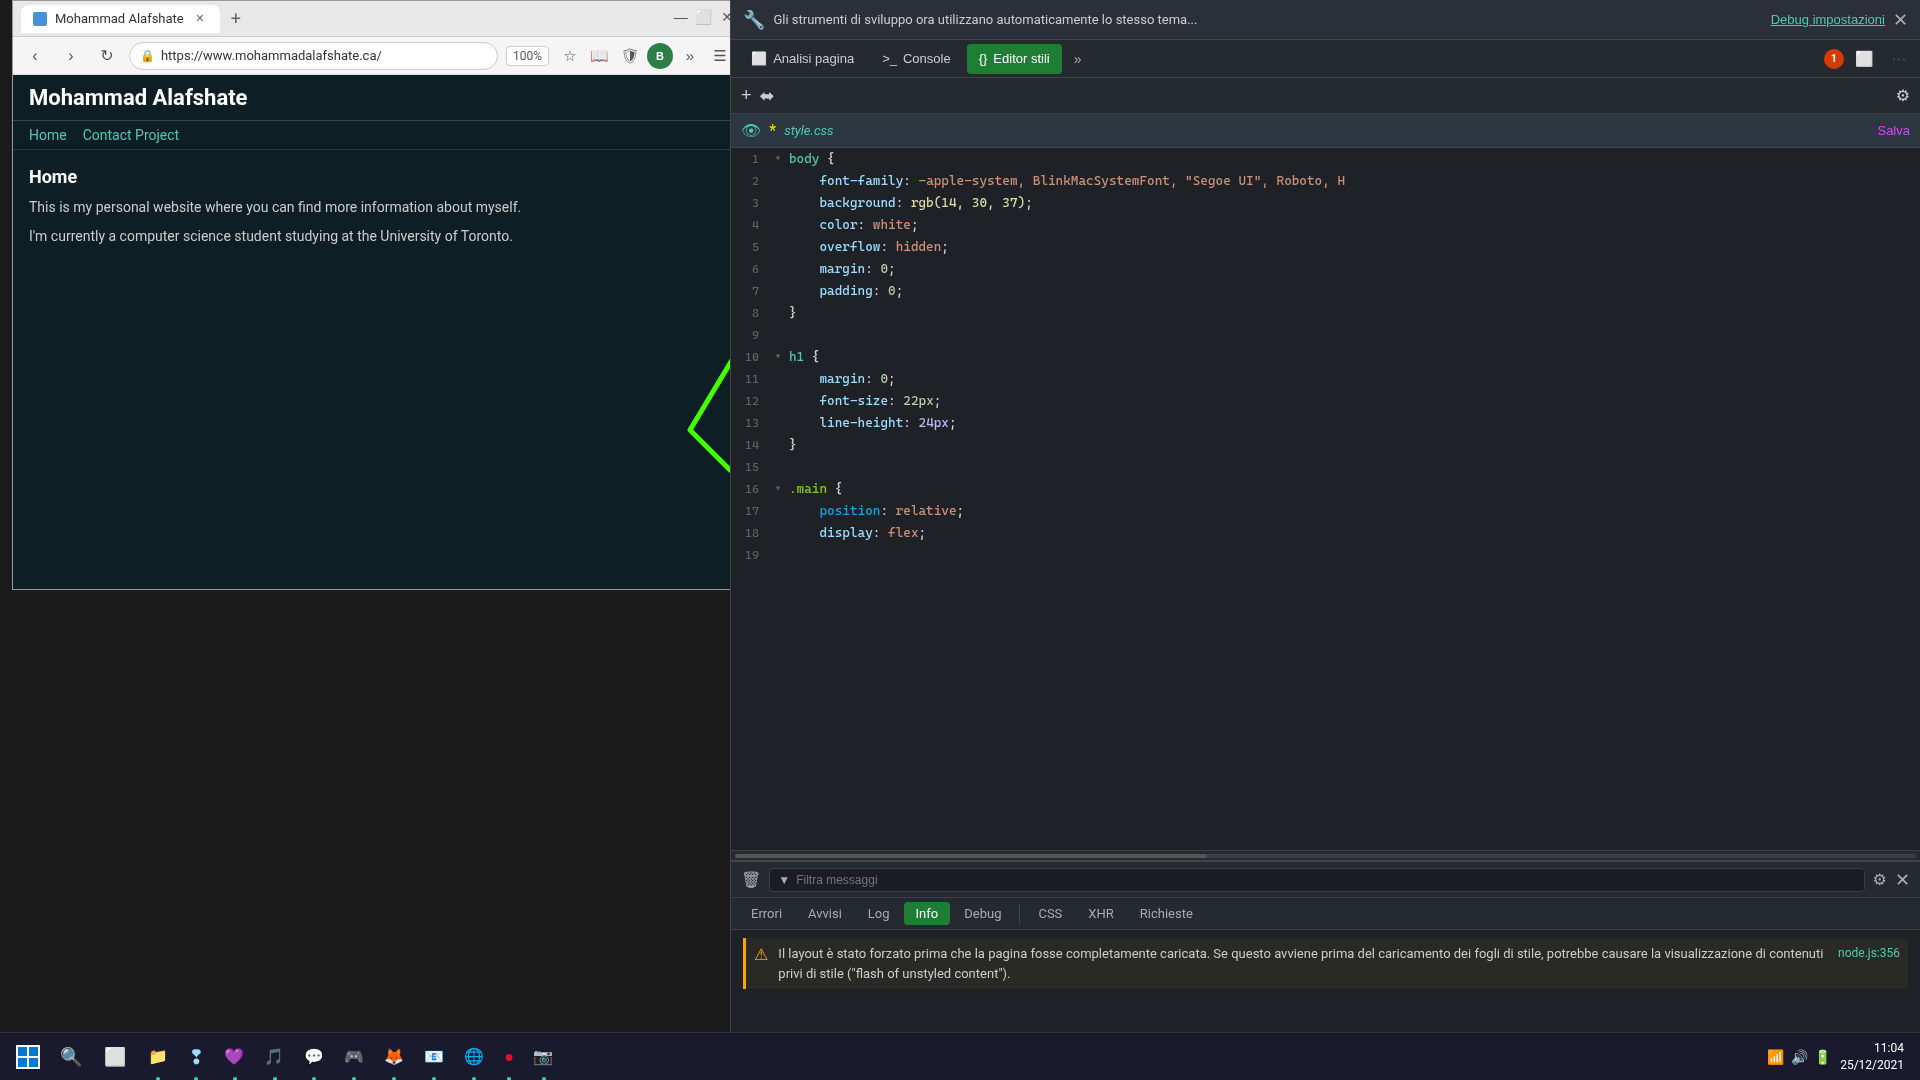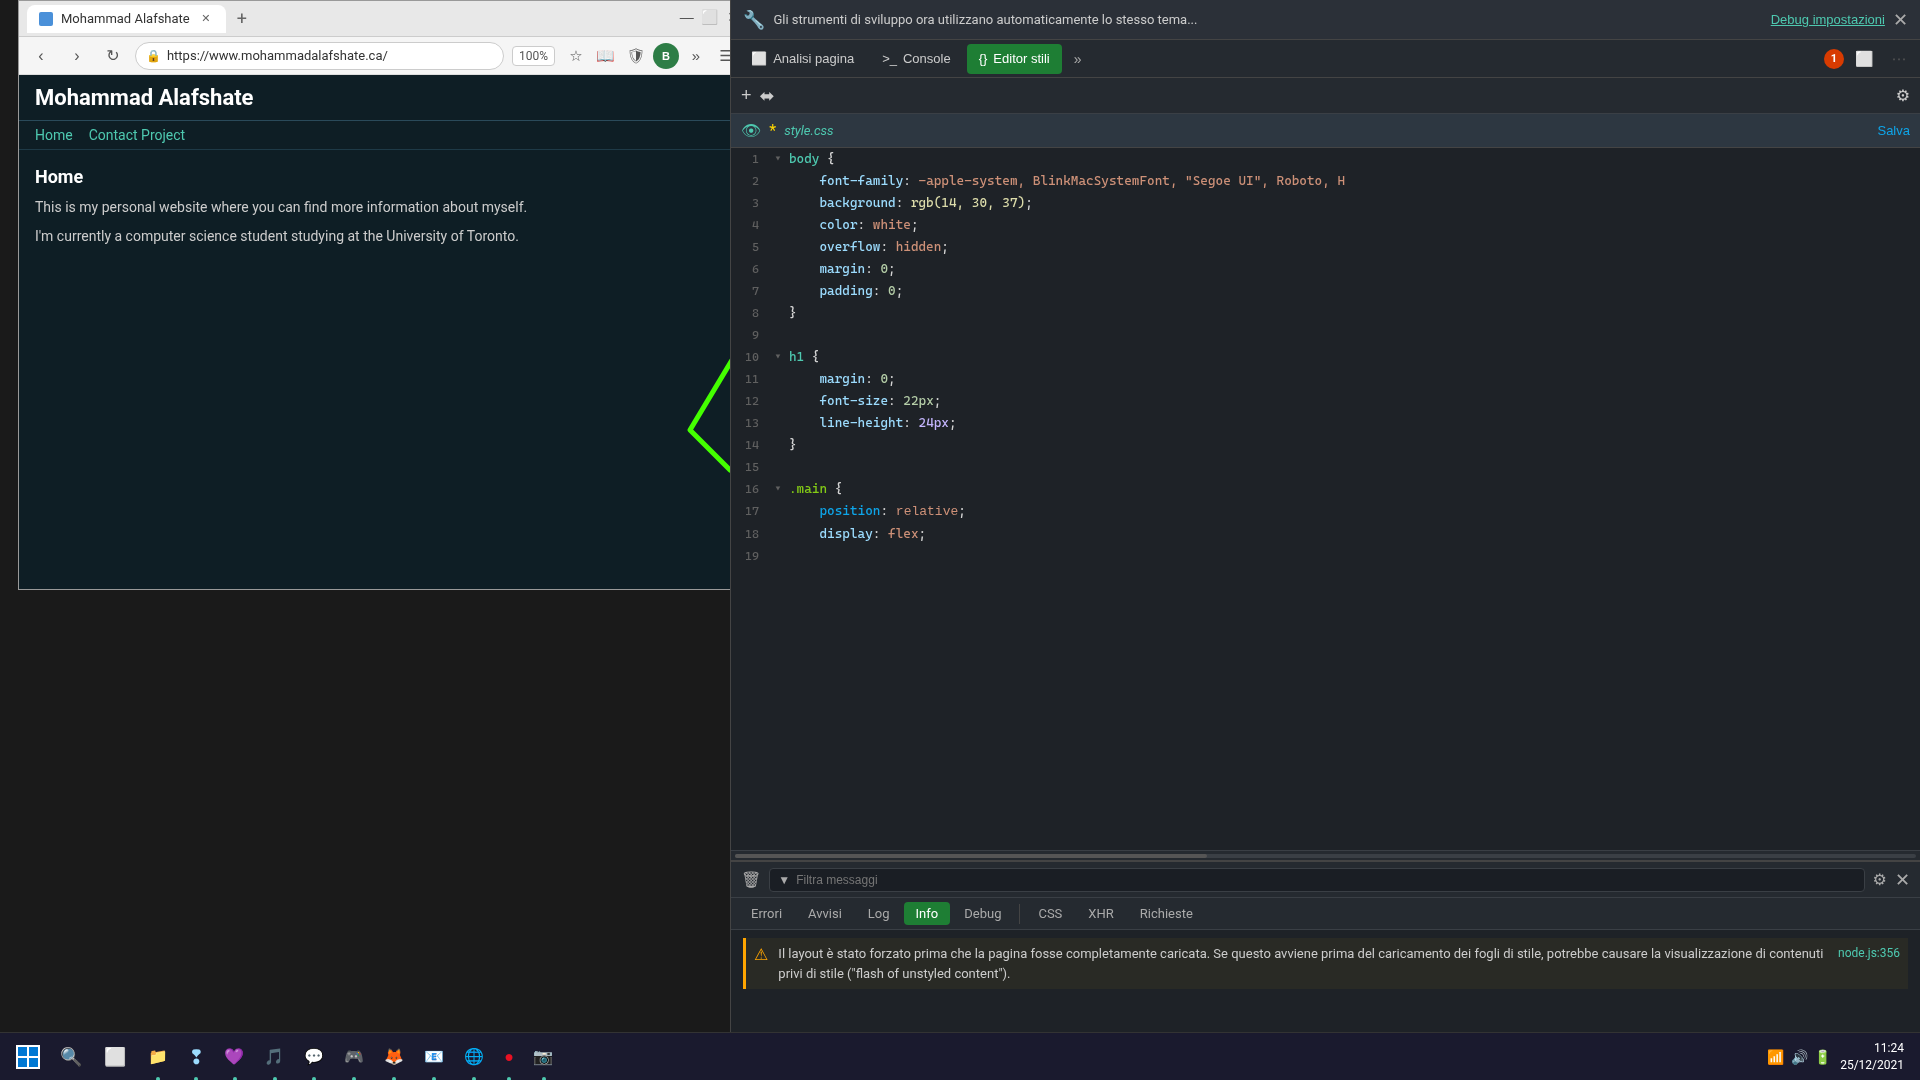--- a/index.html
+++ b/index.html
@@ -1,21 +1,21 @@
 <!DOCTYPE html>
 <html><head>
   <meta charset="utf-8">
   <style>
     * { margin: 0; padding: 0; box-sizing: border-box; }
     body { font-family: -apple-system, BlinkMacSystemFont, "Segoe UI", Roboto, sans-serif; background: #1a1a1a; color: white; width: 1920px; height: 1080px; overflow: hidden; position: relative; }
 
     
     .browser-window {
       position: absolute;
-      top: 0; left: 18px;
+      top: 0; left: 12px;
       width: 730px;
       height: 590px;
       background: #f0f0f0;
       border: 1px solid #999;
       display: flex;
       flex-direction: column;
     }
 
     .browser-titlebar {
       background: #e8e8e8;
@@ -359,21 +359,21 @@
     }
 
     .file-modified-dot {
       color: #ffd700;
     }
 
     .save-btn {
       margin-left: auto;
       background: none;
       border: none;
-      color: #0ea5e9;
+      color: #d946ef;
       font-size: 13px;
       cursor: pointer;
     }
 
     
     .code-editor {
       flex: 1;
       background: #1e2227;
       overflow: auto;
       font-family: "Cascadia Code", "Fira Code", "Courier New", monospace;
@@ -901,21 +901,21 @@
           <span class="line-content"> </span>
         </div>
         <div class="code-line">
           <span class="line-number">16</span>
           <span class="line-fold">▾</span>
           <span class="line-content"><span style="color: #84cc16;">.main </span><span style="color: rgb(212, 212, 212);">{</span></span>
         </div>
         <div class="code-line">
           <span class="line-number">17</span>
           <span class="line-fold"></span>
-          <span class="line-content"><span style="color: rgb(212, 212, 212);">    </span><span style="color: #0ea5e9;">position</span><span style="color: rgb(212, 212, 212);">:</span><span style="color: rgb(206, 145, 120); font-family: Liberation Mono, monospace;"> relative</span><span style="color: rgb(212, 212, 212);">;</span></span>
+          <span class="line-content"><span style="color: rgb(212, 212, 212);">    </span><span style="color: #0ea5e9;">position</span><span style="color: rgb(212, 212, 212);">:</span><span style="color: rgb(206, 145, 120);"> relative</span><span style="color: rgb(212, 212, 212);">;</span></span>
         </div>
         <div class="code-line">
           <span class="line-number">18</span>
           <span class="line-fold"></span>
           <span class="line-content"><span style="color: rgb(212, 212, 212);">    </span><span style="color: rgb(156, 220, 254);">display</span><span style="color: rgb(212, 212, 212);">:</span><span style="color: rgb(206, 145, 120);"> flex</span><span style="color: rgb(212, 212, 212);">;</span></span>
         </div>
         <div class="code-line">
           <span class="line-number">19</span>
           <span class="line-fold"></span>
           <span class="line-content"> </span>
@@ -989,17 +989,17 @@
   <div class="taskbar-app">🌐</div>
   <div class="taskbar-app" style="color:#e81123;">●</div>
   <div class="taskbar-app">📷</div>
   <div class="taskbar-right">
     <div class="taskbar-icons">
       <span class="taskbar-sys-icon">📶</span>
       <span class="taskbar-sys-icon">🔊</span>
       <span class="taskbar-sys-icon">🔋</span>
     </div>
     <div class="taskbar-clock">
-      <div>11:24</div>
+      <div>11:04</div>
       <div>25/12/2021</div>
     </div>
   </div>
 </div>
 
 </body></html>

